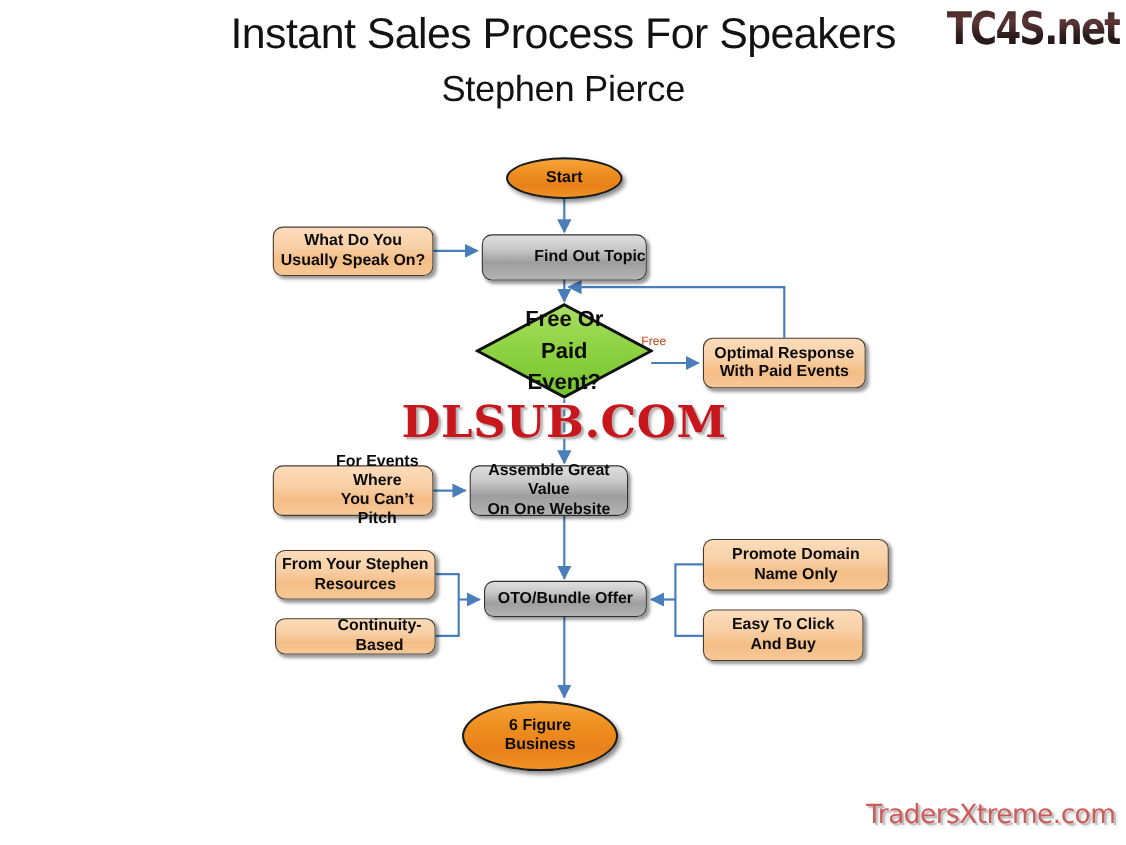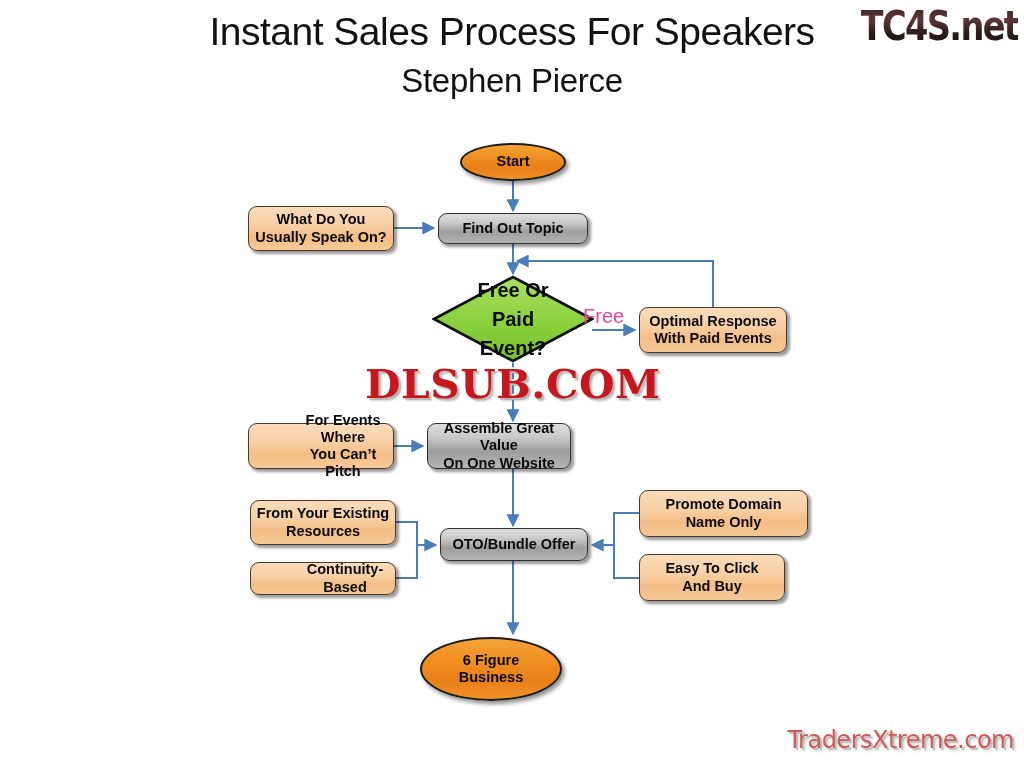--- a/index.html
+++ b/index.html
@@ -130,22 +130,22 @@
   #connectors {
     position: absolute;
     left: 0; top: 0;
     width: 1024px; height: 768px;
     z-index: 2;
     pointer-events: none;
   }
 
   .edge-label {
     position: absolute;
-    font-size: 20px;
-    color: #ec4899;
+    font-size: 11px;
+    color: #c2410c;
     z-index: 5;
   }
 
   
   .wm-dlsub {
     position: absolute;
     left: 368px;
     top: 360px;
     z-index: 8;
     font-family: "DejaVu Serif", serif;
@@ -226,21 +226,21 @@
     <span class="lbl">Start</span>
   </div>
 
   <div class="node rect peach" style="left:248px; top:206px; width:146px; height:45px;">
     <span class="lbl">
       <span>What Do You</span><br>
       <span>Usually Speak On?</span>
     </span>
   </div>
 
-  <div class="node rect gray" style="left:438px; top:213px; width:150px; height:31px;">
+  <div class="node rect gray" style="left:438px; top:213px; width:150px; height:42px;text-align:right;">
     <span class="lbl">Find Out Topic</span>
   </div>
 
   <div class="diamond-wrap" style="left:432px; top:275px; width:162px; height:88px;">
     <svg width="162" height="88" viewBox="0 0 162 88">
       <defs>
         <linearGradient id="dgrad" x1="0" y1="0" x2="0" y2="1">
           <stop offset="0%" stop-color="#a9de63"></stop>
           <stop offset="45%" stop-color="#8fd343"></stop>
           <stop offset="100%" stop-color="#76c22f"></stop>
@@ -275,21 +275,21 @@
 
   <div class="node rect gray" style="left:427px; top:423px; width:144px; height:46px;">
     <span class="lbl">
       <span>Assemble Great Value</span><br>
       <span>On One Website</span>
     </span>
   </div>
 
   <div class="node rect peach" style="left:250px; top:500px; width:146px; height:45px;">
     <span class="lbl">
-      <span>From Your Existing</span><br>
+      <span>From Your Stephen</span><br>
       <span>Resources</span>
     </span>
   </div>
 
   <div class="node rect peach" style="left:250px; top:562px; width:146px; height:33px;padding-left:44px;">
     <span class="lbl">Continuity-Based</span>
   </div>
 
   <div class="node rect gray" style="left:440px; top:528px; width:148px; height:33px;">
     <span class="lbl">OTO/Bundle Offer</span>

